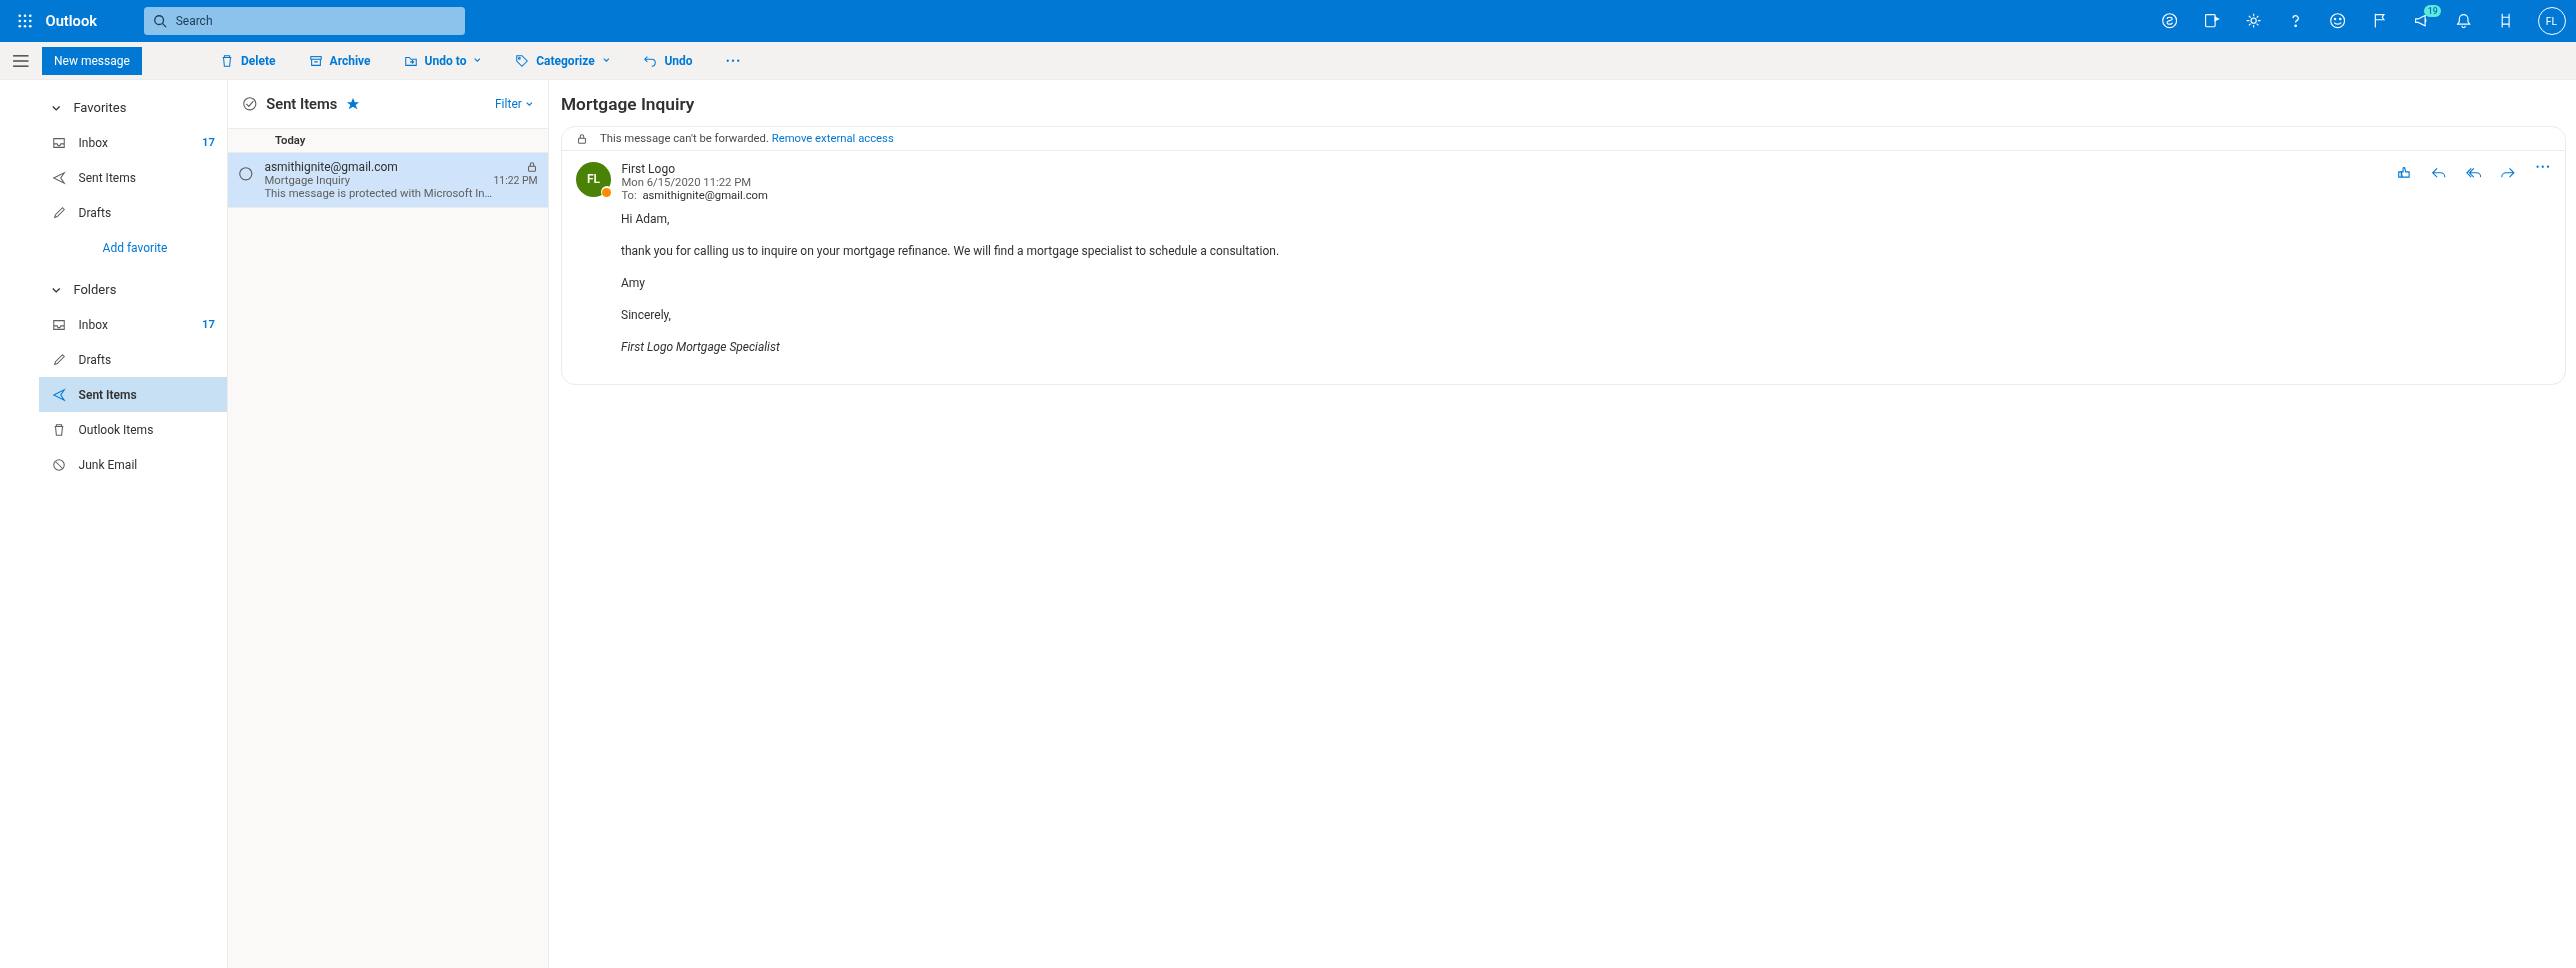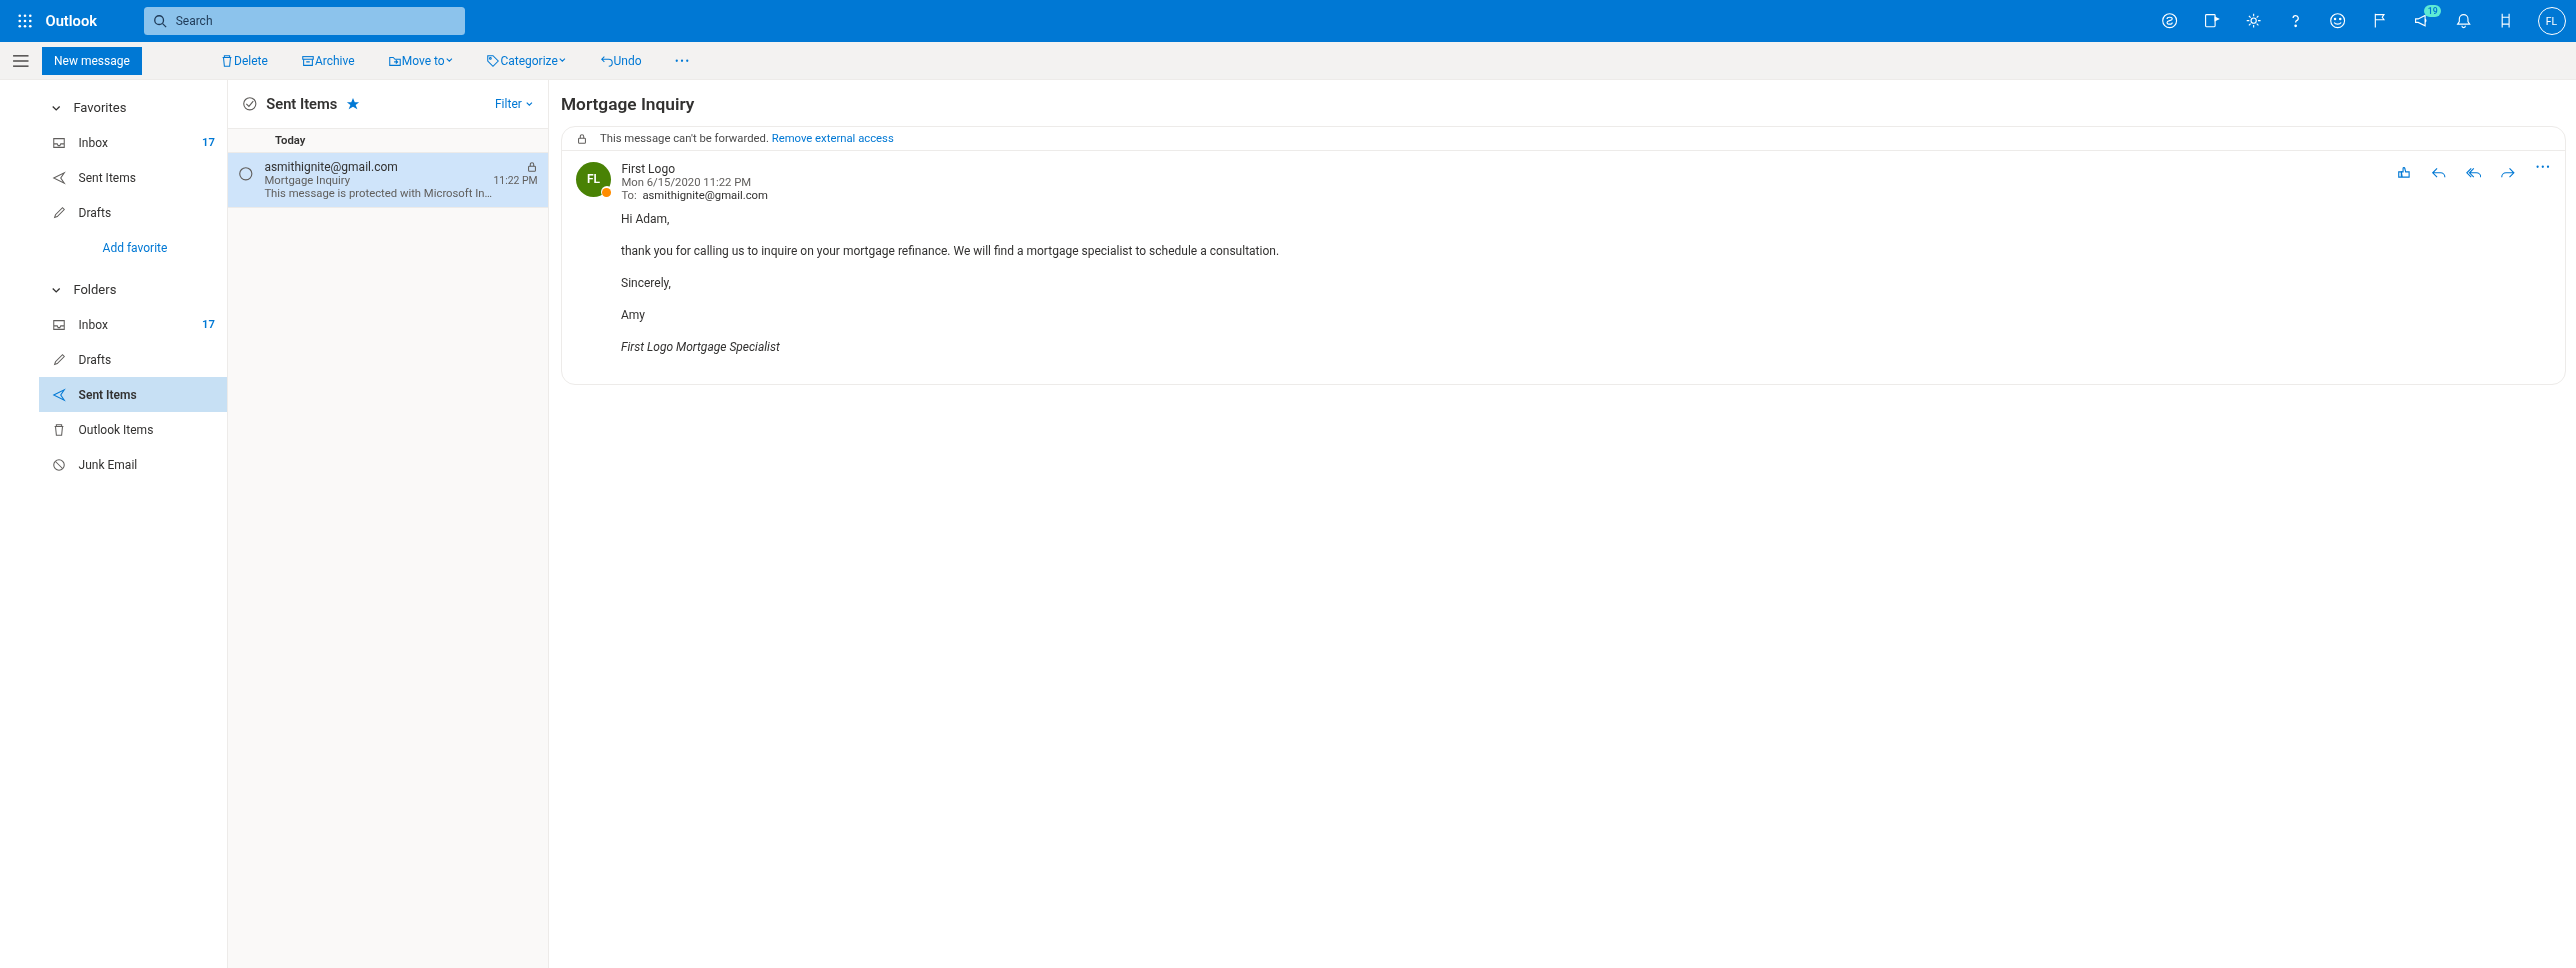--- a/index.html
+++ b/index.html
@@ -28,21 +28,21 @@
   .appbar .icons{display:flex;align-items:center;gap:21px;padding-right:3.5px;}
   .appbar .icons .hicon{position:relative;display:flex;align-items:center;justify-content:center;width:21px;height:21px;cursor:pointer;}
   .badge{position:absolute;top:-5.2px;right:-8.7px;background:#5eead4;color:var(--outlook-blue);border-radius:8.7px;font-size:8.7px;font-weight:600;padding:0 3.5px;line-height:12px;}
   .avatar-sm{width:28px;height:28px;border-radius:50%;border:0.9px solid #fff;display:flex;align-items:center;justify-content:center;font-size:10.4px;}
 
   
   .cmd{display:flex;align-items:center;height:38px;background:var(--grey-f3);border-bottom:0.9px solid var(--grey-border);padding-left:7px;gap:7px;}
   .hamb{width:28px;display:flex;align-items:center;justify-content:center;cursor:pointer;}
   .newmsg{background:var(--outlook-blue);color:#fff;border:none;height:28px;padding:0 12px;font-size:12px;cursor:pointer;}
   .cmd .gap{width:59px;}
-  .cbtn{display:flex;align-items:center;color:var(--outlook-blue);font-size:12px;cursor:pointer;padding:0 5.2px;height:28px;}
+  .cbtn{display:flex;align-items:center;gap:7px;color:var(--outlook-blue);font-size:12px;cursor:pointer;padding:0 5.2px;height:28px;font-weight:bold;}
   .cbtn svg{color:var(--outlook-blue);}
   .cmd .sep{width:8.7px;}
 
   
   .body{display:flex;height:calc(100% - 80px);}
 
   
   .nav{flex:0 0 189px;border-right:0.9px solid var(--grey-border);overflow:auto;padding-top:10.4px;margin-left:39px;}
   .navhdr{display:flex;align-items:center;height:35px;padding:0 12px;gap:12px;cursor:pointer;font-size:13px;}
   .navitem{display:flex;align-items:center;height:35px;padding:0 12px;gap:12px;cursor:pointer;font-size:12px;color:var(--text);}
@@ -203,21 +203,21 @@
         <path d="M3 6v7h10V6M6 9h4"></path>
       </svg>
     <span>Archive</span>
   </div>
   <div class="sep"></div>
   <div class="cbtn">
     <svg width="14" height="14" viewBox="0 0 16 16" fill="none" stroke="currentColor" stroke-width="1.2">
         <path d="M2 4h4l2 2h6v7H2z"></path>
         <path d="M7 9h4M9 7l2 2-2 2"></path>
       </svg>
-    <span>Move to</span>
+    <span>Undo to</span>
     <svg width="8.7" height="8.7" viewBox="0 0 10 10" fill="none" stroke="currentColor" stroke-width="1.2">
         <path d="M2 3l3 3 3-3"></path>
       </svg>
   </div>
   <div class="sep"></div>
   <div class="cbtn">
     <svg width="14" height="14" viewBox="0 0 16 16" fill="none" stroke="currentColor" stroke-width="1.2">
         <path d="M2 2h6l6 6-6 6-6-6z"></path>
         <circle cx="5" cy="5" r="1"></circle>
       </svg>
@@ -431,21 +431,21 @@
                 <circle cx="3" cy="2" r="1.3"></circle>
                 <circle cx="9" cy="2" r="1.3"></circle>
                 <circle cx="15" cy="2" r="1.3"></circle>
               </svg>
             </span>
         </div>
       </div>
       <div class="content">
         <p>Hi Adam,</p>
         <p> thank you for calling us to inquire on your mortgage refinance.  We will find a mortgage specialist to schedule a consultation.</p>
+        <p>Amy</p>
         <p>Sincerely,</p>
-        <p>Amy</p>
         <p class="sig">First Logo Mortgage Specialist</p>
       </div>
     </div>
   </div>
 
 </div>
 
 
 </body></html>

